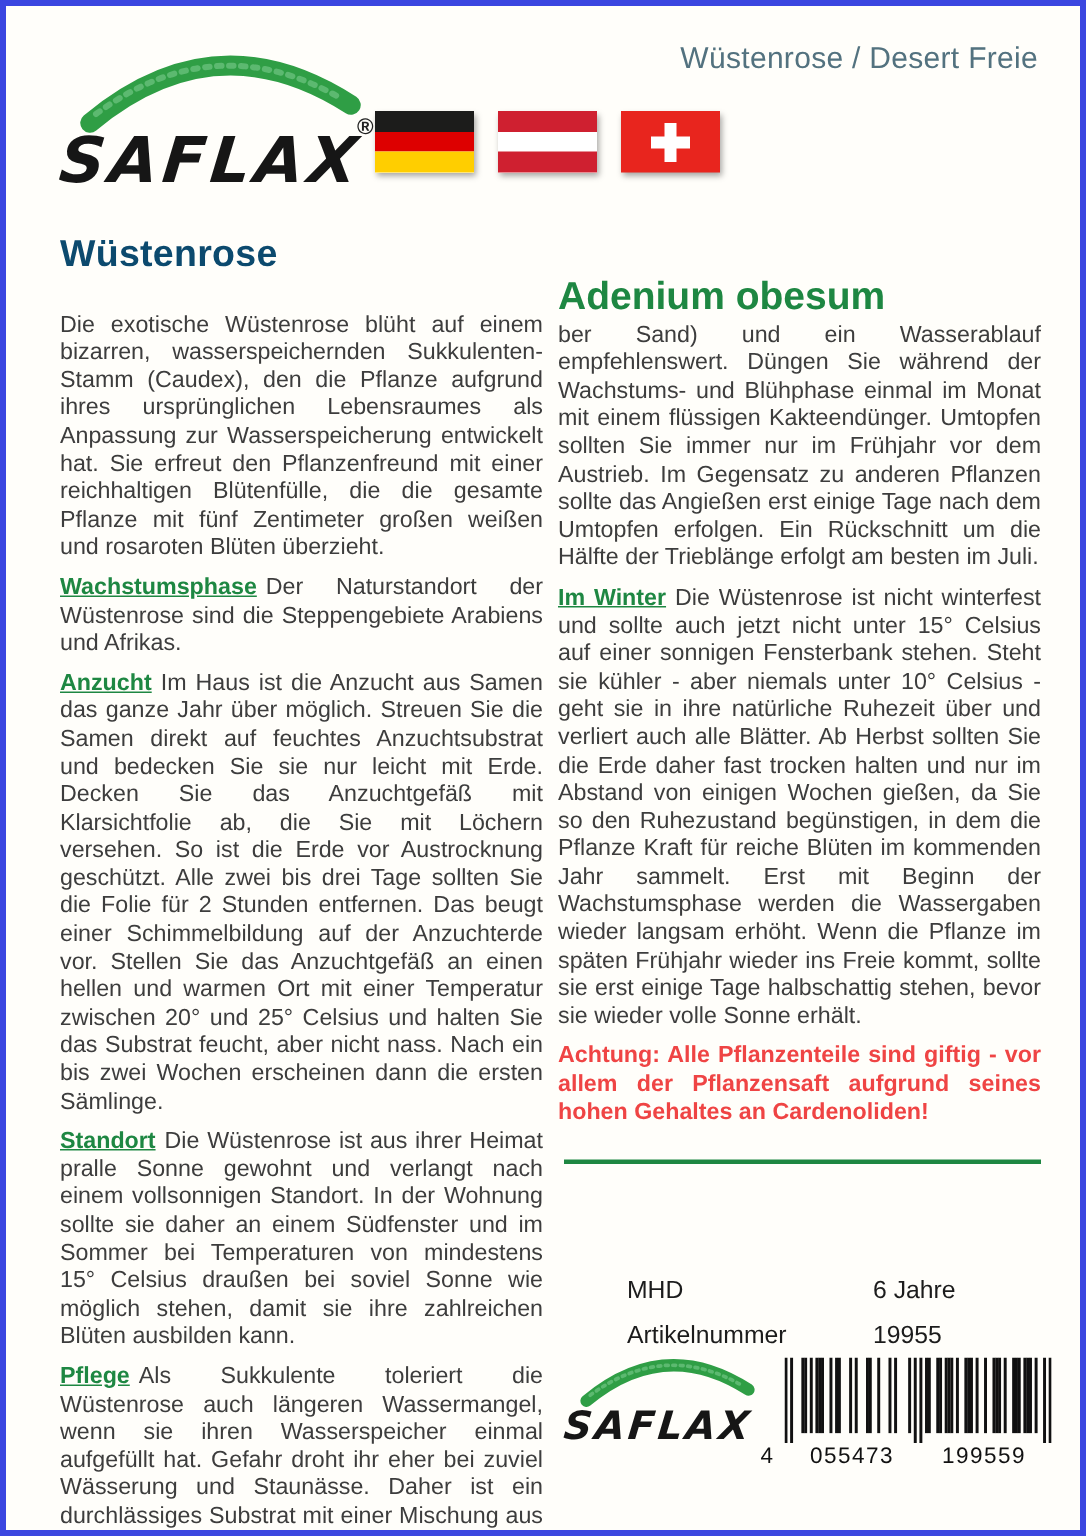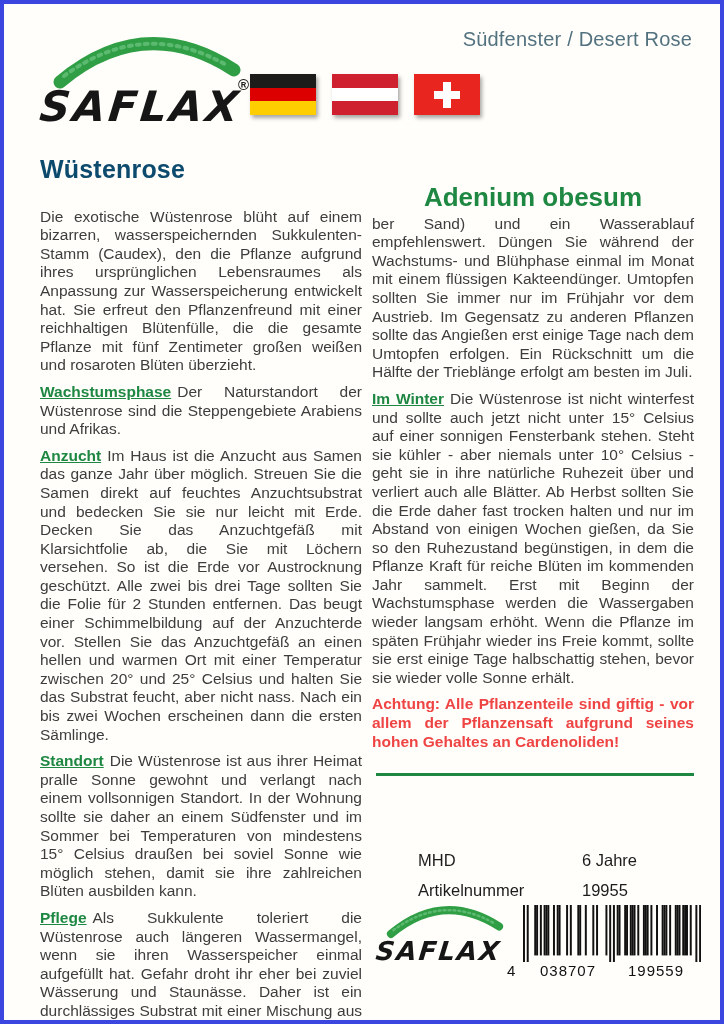--- a/index.html
+++ b/index.html
@@ -47,21 +47,21 @@
   .col { position:absolute; width:322px; font-size:15.5px; line-height:18.6px; }
   .col-left  { left:36px;  top:156px; }
   .col-right { left:368px; top:184px; }
 
   h1.de-heading {
     color:#0c4a6e; font-size:25px; font-weight:bold;
     letter-spacing:0.2px; margin-bottom:29px;
   }
   h2.bot-heading {
     color:#1e8742; font-size:26px; font-weight:600;
-    text-align:center; margin-bottom:8px;
+    text-align:left; margin-bottom:8px;
   }
 
   .para { text-align:justify; margin-bottom:8px; hyphens:auto; }
   .seclabel {
     color:#1e8742; font-weight:bold; text-decoration:underline;
     margin-right:6px;
   }
   .warning { color:#ef4444; font-weight:bold; text-align:justify; margin-top:6px; }
 
   
@@ -108,21 +108,21 @@
     <div class="b2"></div>
     <div class="b3"></div>
   </div>
   <div class="flag flag-at">
     <div class="b1"></div>
     <div class="b2"></div>
     <div class="b3"></div>
   </div>
   <div class="flag flag-ch"></div>
 
-  <div class="product-title">Südfenster / Desert Rose</div>
+  <div class="product-title">Wüstenrose / Desert Freie</div>
 
   <div class="col col-left">
     <h1 class="de-heading">Wüstenrose</h1>
 
     <p class="para">Die exotische Wüstenrose blüht auf einem bizarren, wasserspeichernden Sukkulenten-Stamm (Caudex), den die Pflanze aufgrund ihres ursprünglichen Lebensraumes als Anpassung zur Wasserspeicherung entwickelt hat. Sie erfreut den Pflanzenfreund mit einer reichhaltigen Blütenfülle, die die gesamte Pflanze mit fünf Zentimeter großen weißen und rosaroten Blüten überzieht.</p>
 
     <p class="para"><span class="seclabel">Wachstumsphase</span><span>Der Naturstandort der Wüstenrose sind die Steppengebiete Arabiens und Afrikas.</span></p>
 
     <p class="para"><span class="seclabel">Anzucht</span><span>Im Haus ist die Anzucht aus Samen das ganze Jahr über möglich. Streuen Sie die Samen direkt auf feuchtes Anzuchtsubstrat und bedecken Sie sie nur leicht mit Erde. Decken Sie das Anzuchtgefäß mit Klarsichtfolie ab, die Sie mit Löchern versehen. So ist die Erde vor Austrocknung geschützt. Alle zwei bis drei Tage sollten Sie die Folie für 2 Stunden entfernen. Das beugt einer Schimmelbildung auf der Anzuchterde vor. Stellen Sie das Anzuchtgefäß an einen hellen und warmen Ort mit einer Temperatur zwischen 20° und 25° Celsius und halten Sie das Substrat feucht, aber nicht nass. Nach ein bis zwei Wochen erscheinen dann die ersten Sämlinge.</span></p>
 
@@ -206,17 +206,17 @@
         <rect x="82" y="0" width="1.05" height="46"></rect>
         <rect x="83" y="0" width="1.05" height="46"></rect>
         <rect x="85" y="0" width="1.05" height="46"></rect>
         <rect x="86" y="0" width="1.05" height="46"></rect>
         <rect x="87" y="0" width="1.05" height="46"></rect>
         <rect x="89" y="0" width="1.05" height="46"></rect>
         <rect x="92" y="0" width="1.05" height="52"></rect>
         <rect x="94" y="0" width="1.05" height="52"></rect>
       </svg>
     <span class="bc-digit bc-lead">4</span>
-    <span class="bc-digit bc-group1">038707</span>
+    <span class="bc-digit bc-group1">055473</span>
     <span class="bc-digit bc-group2">199559</span>
   </div>
 
 </div>
 
 </body></html>

